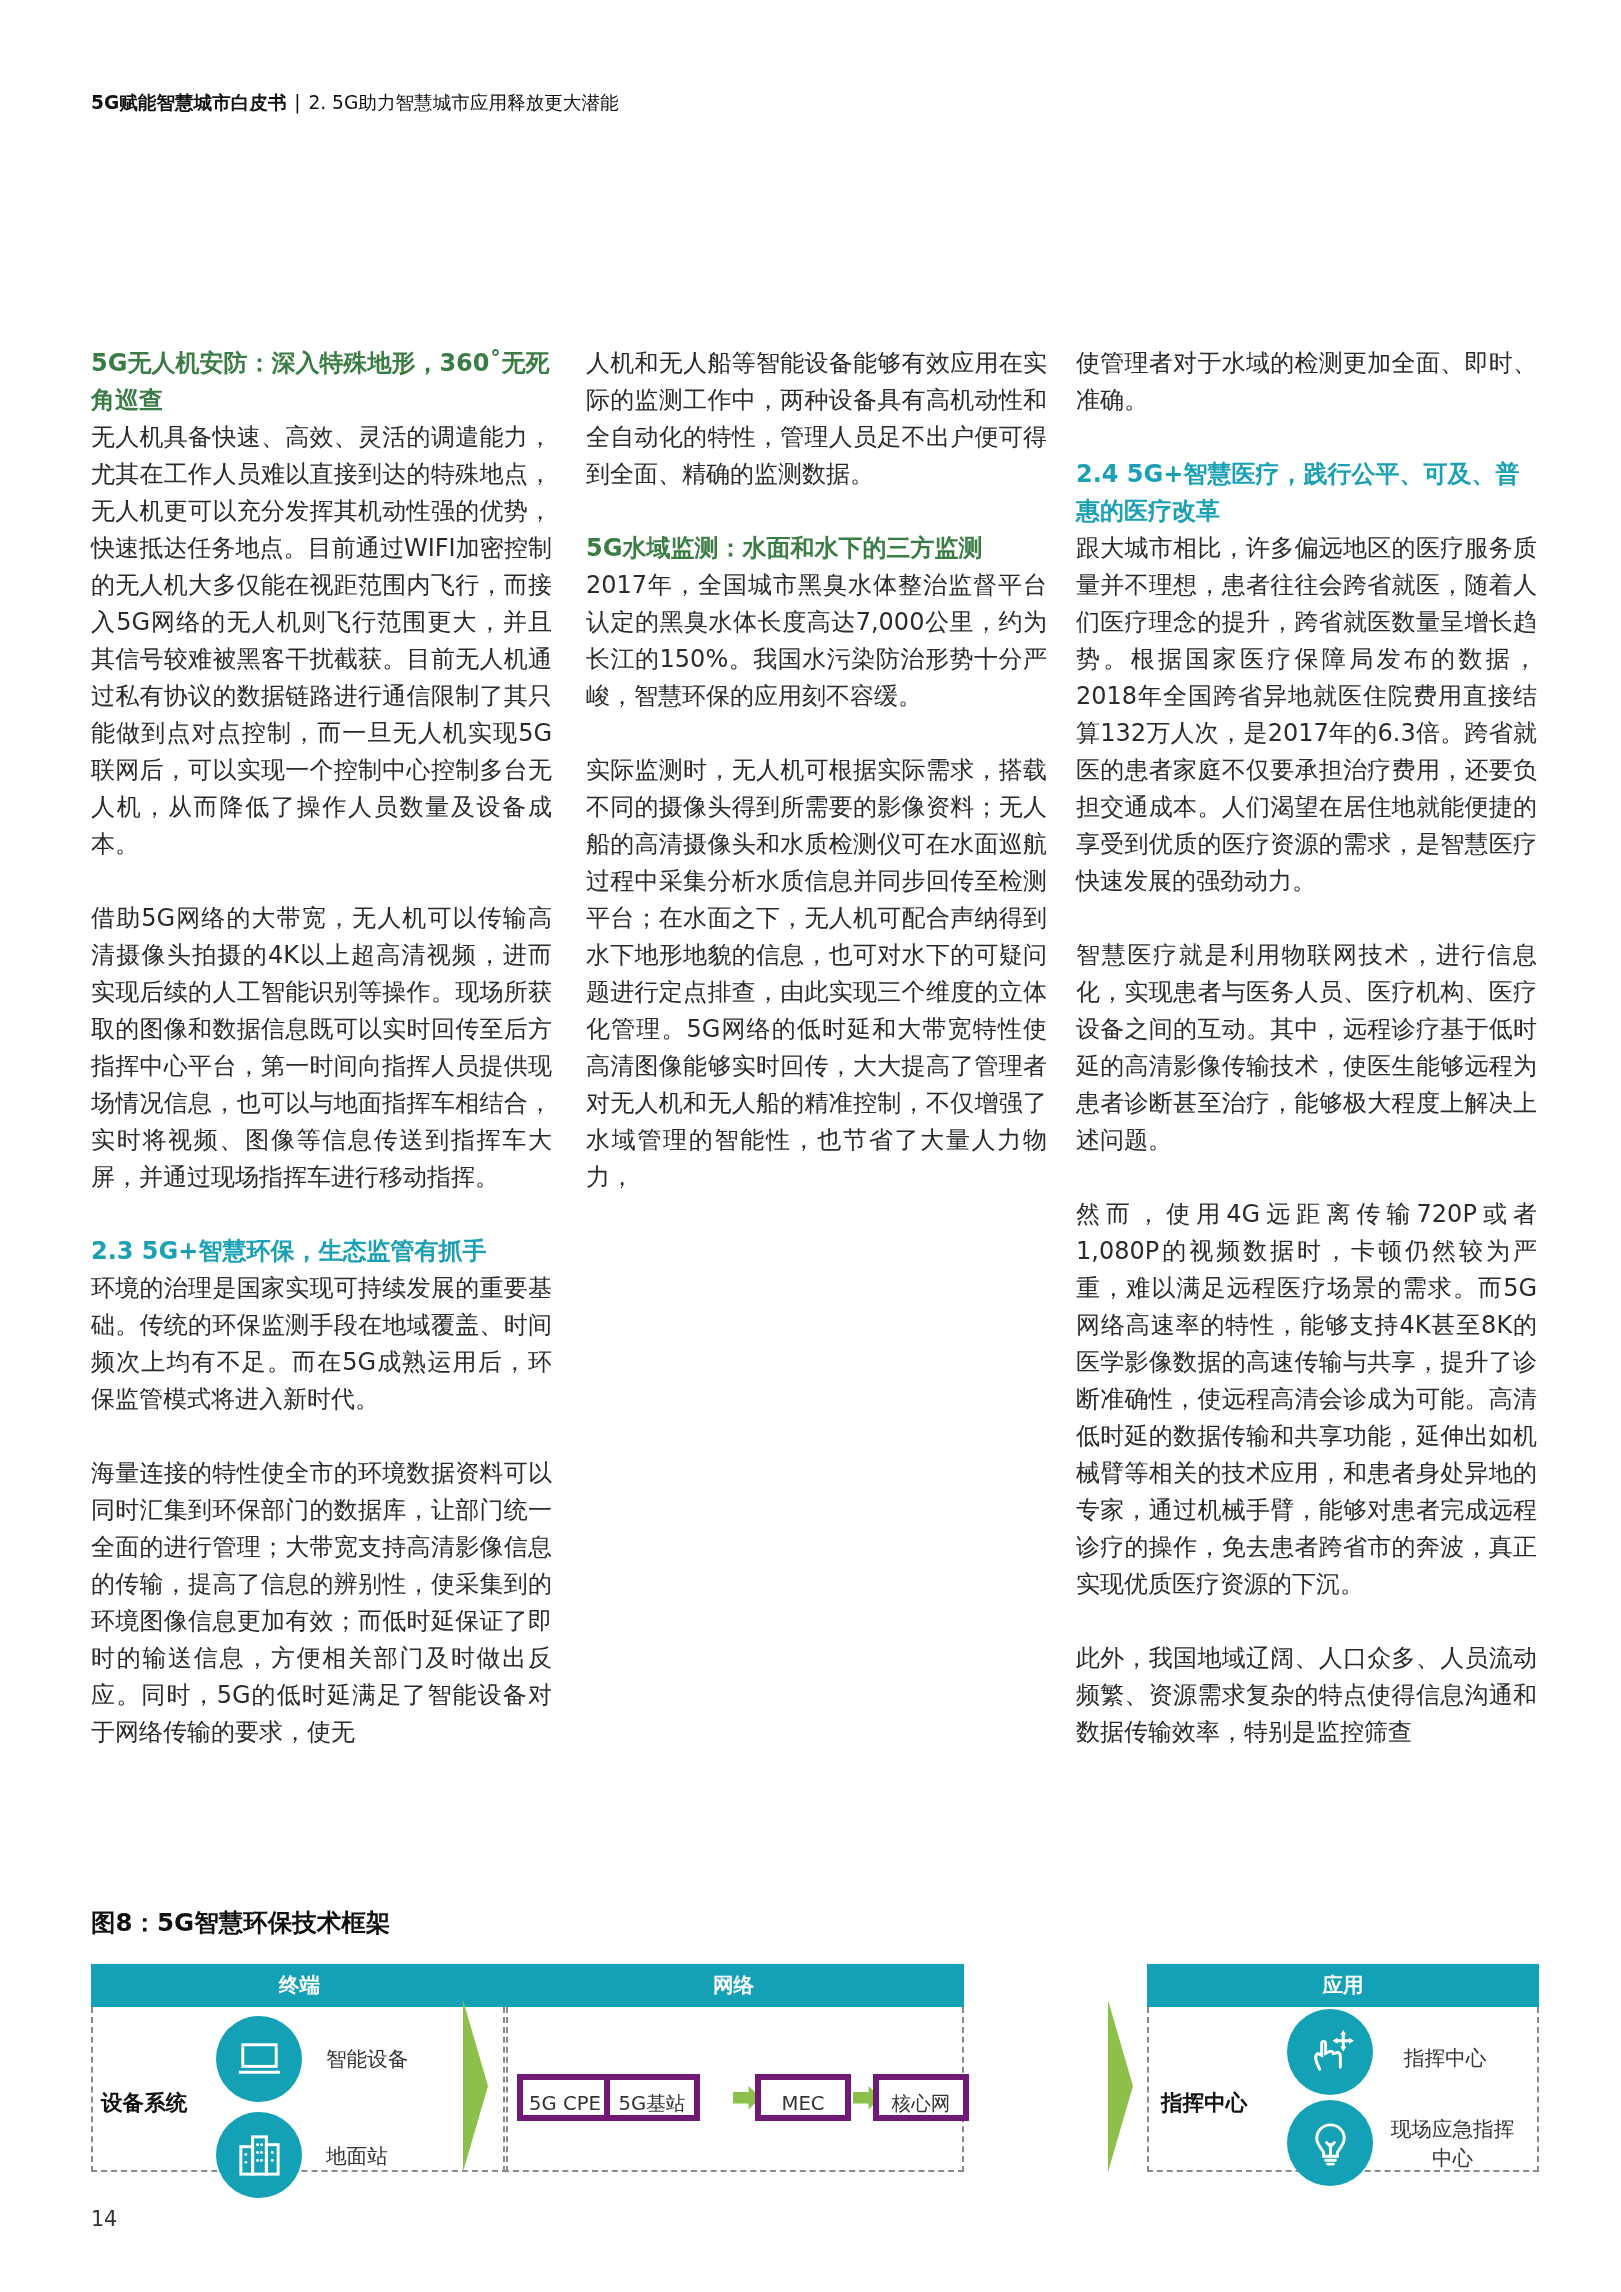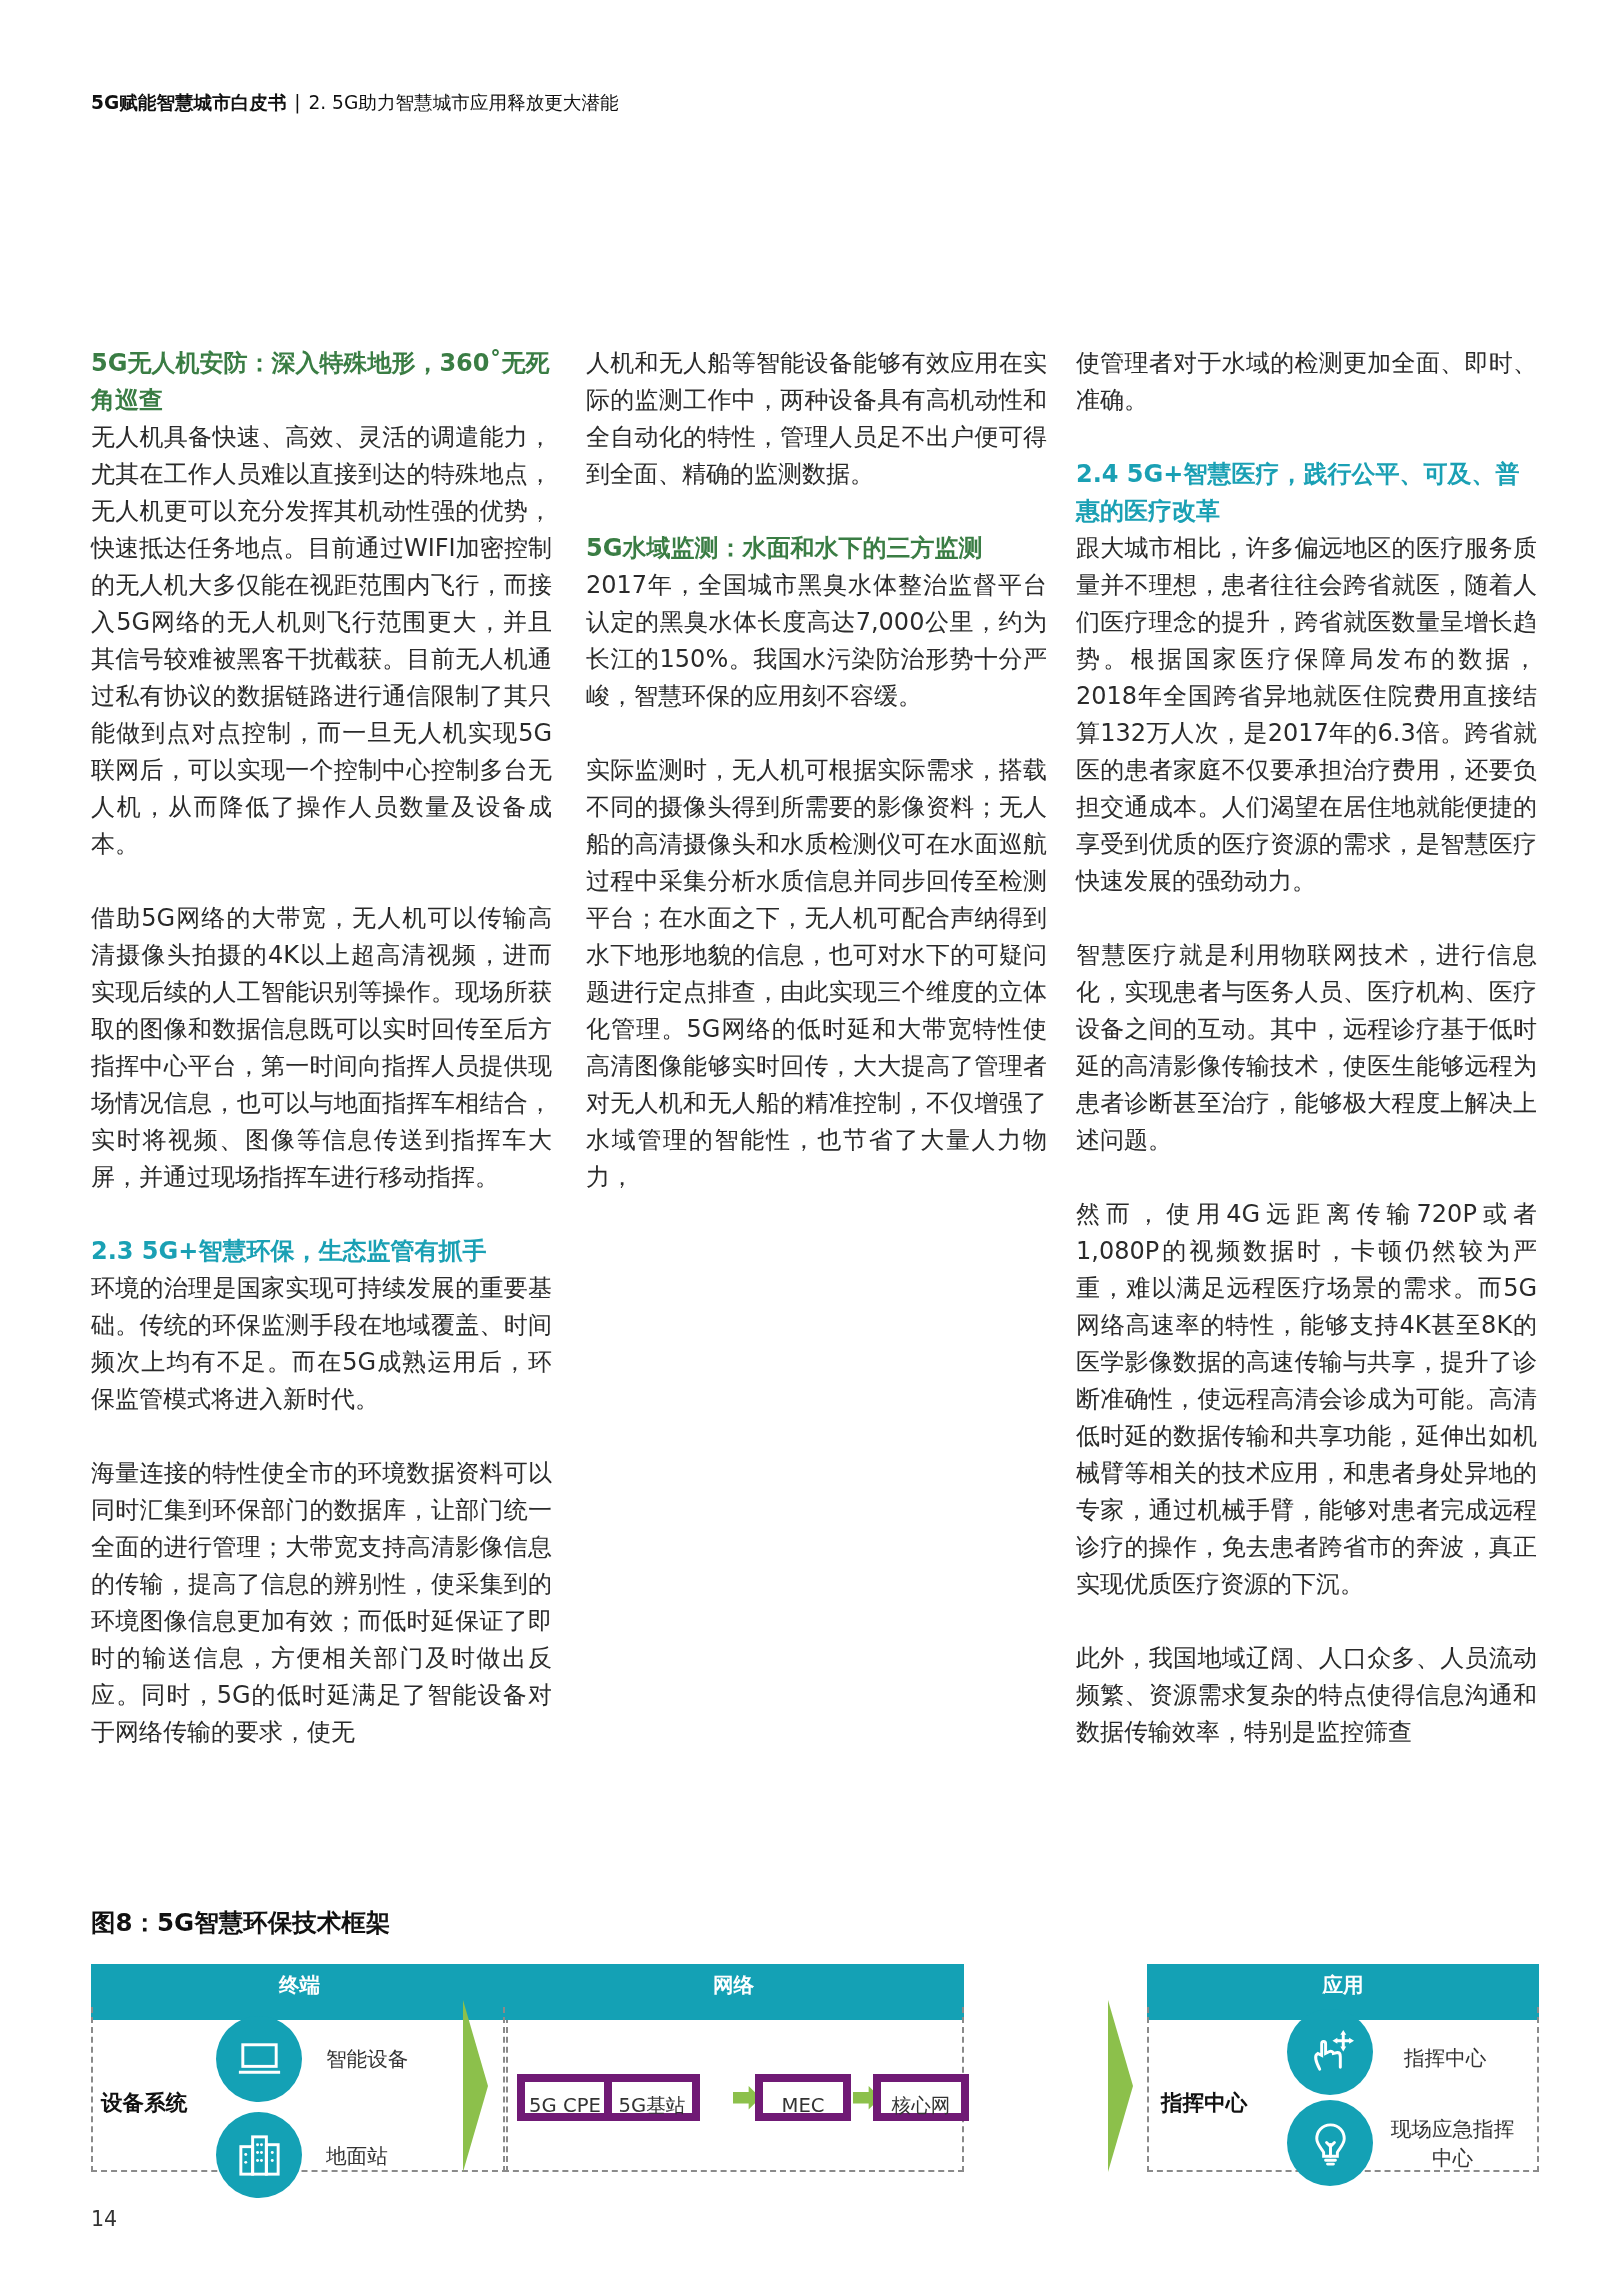--- a/index.html
+++ b/index.html
@@ -11,36 +11,36 @@
   .col { position:absolute; top:345px; width:461px; font-size:24px; line-height:37px; }
   .col1 { left:91px; }
   .col2 { left:586px; }
   .col3 { left:1076px; }
   .col p { margin:0 0 37px 0; text-align:justify; }
   .col p.tight { margin-bottom:0; }
   .h-green { color:#3a7d44; font-weight:bold; margin:0; font-size:24px; line-height:37px; }
   .h-teal { color:#1aa0b4; font-weight:bold; margin:0; font-size:24px; line-height:37px; }
   .fig-title { position:absolute; left:91px; top:1906px; font-size:24.5px; font-weight:bold; color:#111; }
   .panel { position:absolute; top:1964px; height:208px; }
-  .panel-head { height:56px; background:#14a1b5; color:#fff; font-weight:bold; font-size:20.6px;
+  .panel-head { height:43px; background:#14a1b5; color:#fff; font-weight:bold; font-size:20.6px;
                 text-align:center; line-height:43px; }
   .panel-body { position:absolute; top:43px; left:0; right:0; bottom:0;
                 border:2px dashed #8a8a8a; border-top:none; }
   .p1 { left:91px; width:417px; }
   .p2 { left:503px; width:461px; }
   .p3 { left:1147px; width:392px; }
   .big-arrow { position:absolute; top:2000px; width:0; height:0;
                border-top:86px solid transparent; border-bottom:86px solid transparent;
                border-left:25.5px solid #8cc04b; }
   .label-bold { position:absolute; font-weight:bold; font-size:21.6px; color:#111; }
   .circle { position:absolute; width:86px; height:86px; border-radius:50%; background:#14a1b5;
             display:flex; align-items:center; justify-content:center; }
   .circle svg { width:53px; height:53px; }
   .item-label { position:absolute; font-size:20.6px; color:#333; text-align:center; line-height:29px; }
-  .node { position:absolute; top:2074px; width:96px; height:47px; border:8px solid #701a75;
+  .node { position:absolute; top:2074px; width:96px; height:47px; border:6px solid #701a75;
           background:#fff; font-size:19.6px; color:#333; text-align:center; line-height:47px; box-sizing:border-box; }
   .mini-arrow { position:absolute; top:2086px; width:27.4px; height:23.5px; }
   .page-num { position:absolute; left:91px; top:2207px; font-size:20.6px; color:#333; }
 </style>
 </head>
 <body>
 
 <div class="running-head">
   <span class="bold">5G赋能智慧城市白皮书</span><span class="sep">|</span><span>2. 5G助力智慧城市应用释放更大潜能</span>
 </div>

